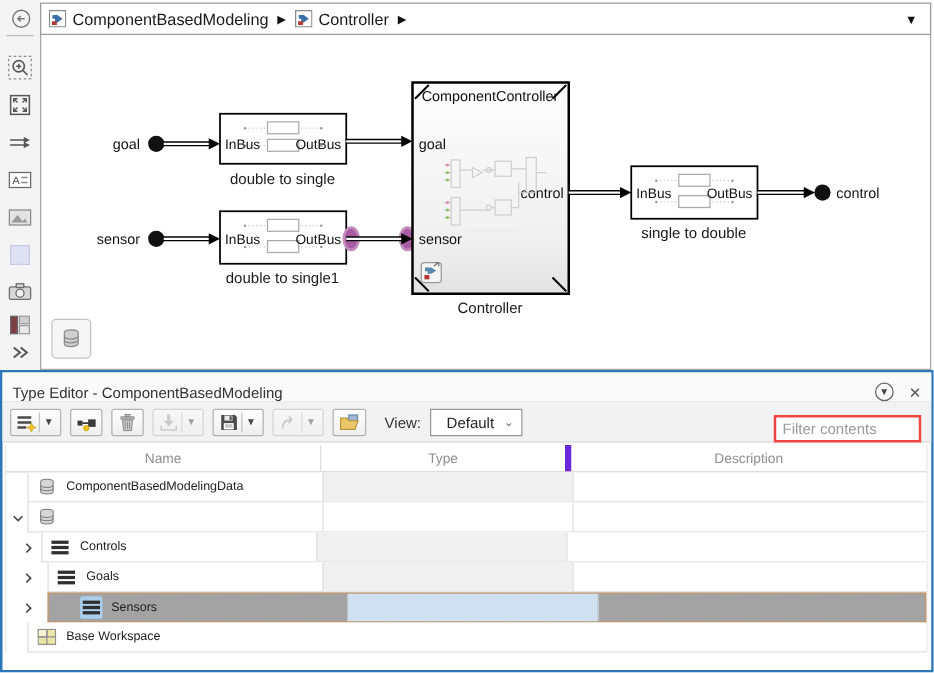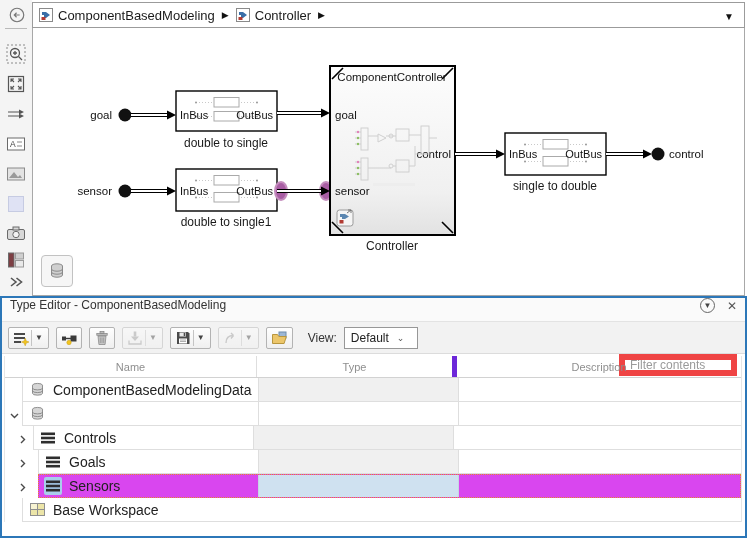--- a/index.html
+++ b/index.html
@@ -19,59 +19,59 @@
   .canvas { position:absolute; left:32px; top:28px; width:713px; height:268px;
     border:1px solid #a8a8a8; border-top:none; background:#fff; }
   .canvas svg text { font-family:"Liberation Sans", sans-serif; }
   .data-badge { position:absolute; left:8px; bottom:8px; width:32px; height:32px; border:1px solid #c2c2c2;
     border-radius:4px; background:#f6f6f6; display:flex; align-items:center; justify-content:center; }
 
   
   .panel { position:absolute; left:0; top:296px; width:747px; height:242px;
     border:2px solid #2c77b8; background:#fff; }
   .panel-header { height:24px; background:#fafafa; border-bottom:1px solid #e3e3e3;
-    display:flex; align-items:flex-start; padding:0 8px; }
+    display:flex; align-items:flex-end; padding:0 8px; }
   .panel-title { font-size:12px; color:#333; flex:1; }
   .ph-icons { display:flex; align-items:center; gap:12px; color:#555; }
   .collapse-btn { width:15px; height:15px; border:1px solid #666; border-radius:50%;
     display:flex; align-items:center; justify-content:center; font-size:8px; color:#444; }
   .close-btn { font-size:12px; color:#555; }
 
   .panel-toolbar { height:32px; background:#f2f2f2; border-bottom:1px solid #dcdcdc;
     display:flex; align-items:center; padding:0 6px; gap:7px; }
   .tb-btn { height:22px; border:1px solid #b3b3b3; border-radius:2px;
     background:linear-gradient(#fefefe,#efefef); display:flex; align-items:center; padding:0 4px; }
   .tb-btn.disabled { opacity:.45; }
   .tb-split { width:1px; height:16px; background:#c4c4c4; margin:0 2px; }
   .tb-caret { font-size:8px; color:#444; padding:0 1px; }
   .view-label { font-size:12px; color:#333; margin-left:8px; }
   .view-select { height:22px; min-width:74px; border:1px solid #979797; background:#fff;
-    display:flex; align-items:center; justify-content:flex-start; font-size:12px; color:#222; padding:0 6px; gap:8px; }
+    display:flex; align-items:center; justify-content:flex-end; font-size:12px; color:#222; padding:0 6px; gap:8px; }
   .filter-input { position:absolute; right:8px; top:34px; width:118px; height:22px;
-    border:6px solid #ef4444; font-size:12px; padding:0 5px; color:#ef4444; font-family:"Liberation Sans",sans-serif;margin-top:22px; }
+    border:2px solid #ef4444; font-size:12px; padding:0 5px; color:#ef4444; font-family:"Liberation Sans",sans-serif; }
   .filter-input::placeholder { color:#9a9a9a; }
 
   .te-table { position:absolute; left:2px; right:3px; top:58px; border-left:1px solid #e6e6e6; border-right:1px solid #e6e6e6; }
   .te-head { display:flex; height:22px; border-bottom:1px solid #d2d2d2; align-items:center; }
   .te-head > div { font-size:11px; color:#8f8f8f; text-align:center; }
   .h-name { width:252px; border-right:1px solid #dedede; height:100%; line-height:22px; }
   .h-type { width:200px; border-right:5px solid #6d28d9; height:100%; line-height:22px; }
   .h-desc { flex:1; height:100%; line-height:22px; }
 
   .trow { position:relative; height:24px; }
   .chev { position:absolute; top:5px; width:12px; height:12px; color:#4a4a4a; }
   .rbox { position:absolute; top:0; right:0; height:24px; display:flex;
     border-left:1px solid #dedede; border-bottom:1px solid #dedede; background:#fff; }
-  .cell { height:100%; display:flex; align-items:center; font-size:14px; color:#222; }
+  .cell { height:100%; display:flex; align-items:center; font-size:10px; color:#222; }
   .c-name { gap:7px; padding-left:5px; }
   .c-type { background:#f0f0f0; border-left:1px solid #dedede; width:200px; }
   .c-type.editable { background:#fff; }
   .c-desc { flex:1; border-left:1px solid #dedede; }
   .icon-wrap { width:18px; height:18px; display:flex; align-items:center; justify-content:center; border-radius:2px; }
-  .trow.selected .rbox { background:#d946ef; border:1px dotted #e8872e; }
+  .trow.selected .rbox { background:#a3a3a3; border:1px dotted #e8872e;padding-left:20px; }
   .trow.selected .c-type { background:#cfe1f0; }
   .trow.selected .c-desc, .trow.selected .c-type { border-left-color:#c5d5e4; }
   .trow.selected .icon-wrap { background:#a9cdeb; }
 </style>
 </head>
 <body>
 
 <div class="left-strip">
   <div class="back-btn">
     <svg viewBox="0 0 20 20">

